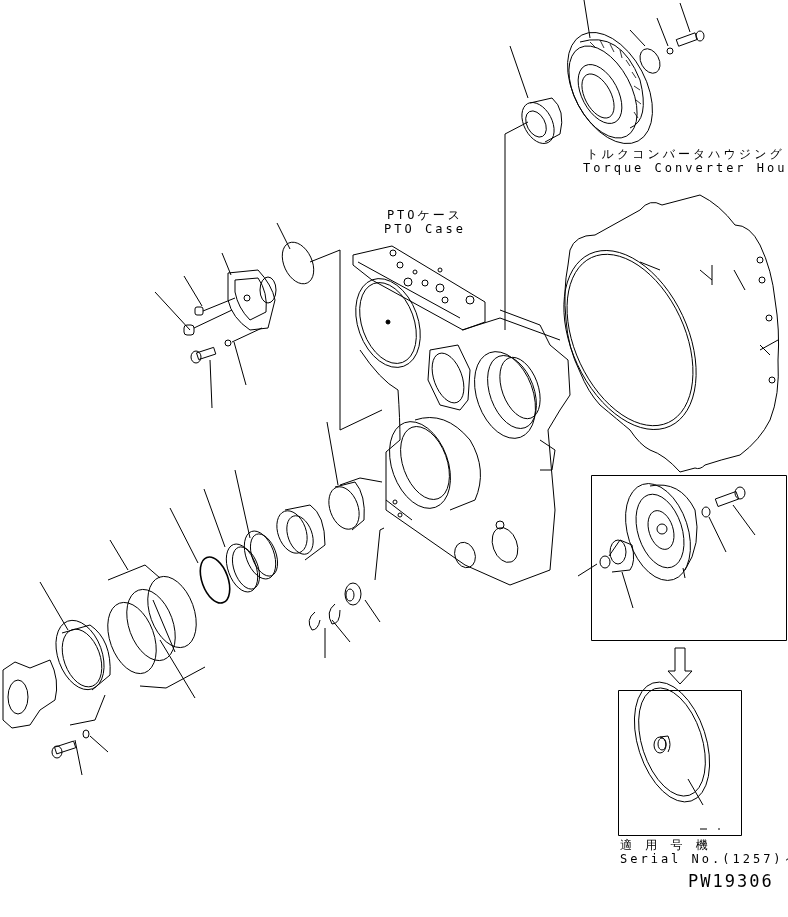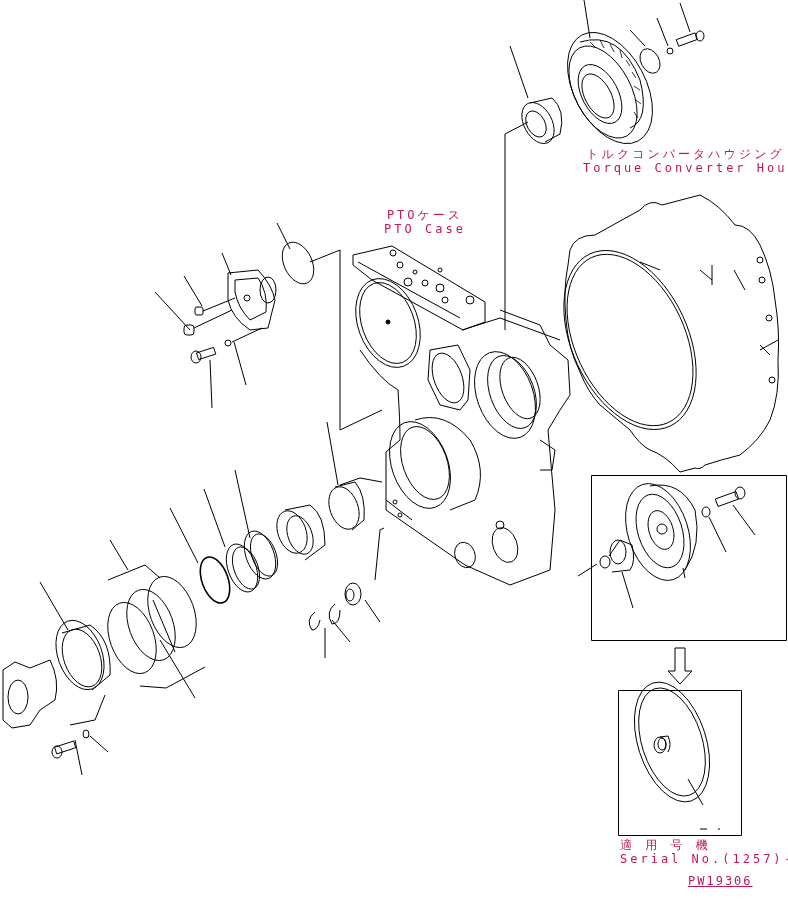--- a/index.html
+++ b/index.html
@@ -1,24 +1,24 @@
 <!DOCTYPE html>
 <html><head>
 <meta charset="utf-8">
 <style>
   html, body { margin: 0; padding: 0; background: #ffffff; }
   body { width: 788px; height: 917px; position: relative; overflow: hidden; font-family: "DejaVu Sans Mono", monospace; color: #000; }
   svg.diagram { position: absolute; left: 0; top: 0; width: 788px; height: 917px; }
   svg.diagram * { vector-effect: non-scaling-stroke; }
-  .lbl { position: absolute; font-family: "DejaVu Sans Mono", monospace; font-size: 12px; line-height: 14px; letter-spacing: 3px; white-space: nowrap; color: #be185d; }
+  .lbl { position: absolute; font-family: "DejaVu Sans Mono", monospace; font-size: 12px; line-height: 14px; letter-spacing: 3px; white-space: nowrap; color: #000000; }
   .lbl-c { text-align: center; }
   #lbl-tc { left: 583px; top: 147px; width: 205px; }
   #lbl-pto { left: 380px; top: 208px; width: 90px; }
   #lbl-serial { left: 620px; top: 838px; }
-  #lbl-id { left: 688px; top: 874px; font-size: 12px; letter-spacing: 2px; text-decoration: underline; }
+  #lbl-id { left: 688px; top: 874px; font-size: 17px; letter-spacing: 2px; }
   .row { display: block; }
 </style>
 </head>
 <body>
 
 <svg class="diagram" viewBox="0 0 788 917" xmlns="http://www.w3.org/2000/svg" fill="none" stroke="#000" stroke-width="1">
 
   <g>
 
     <line x1="584" y1="0" x2="590" y2="38"></line>

